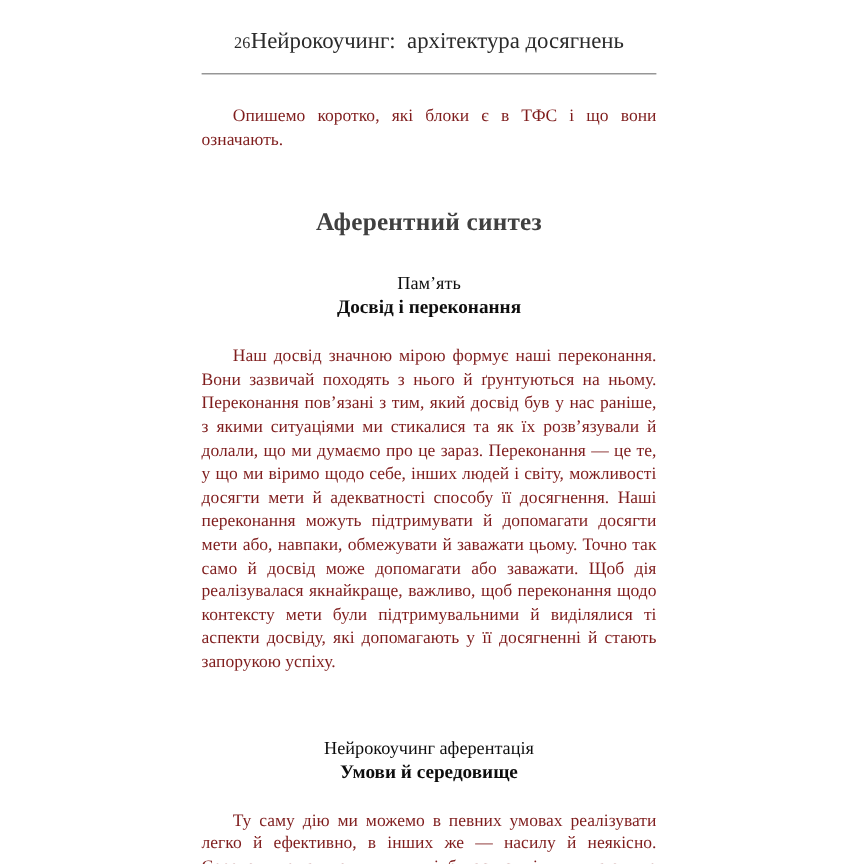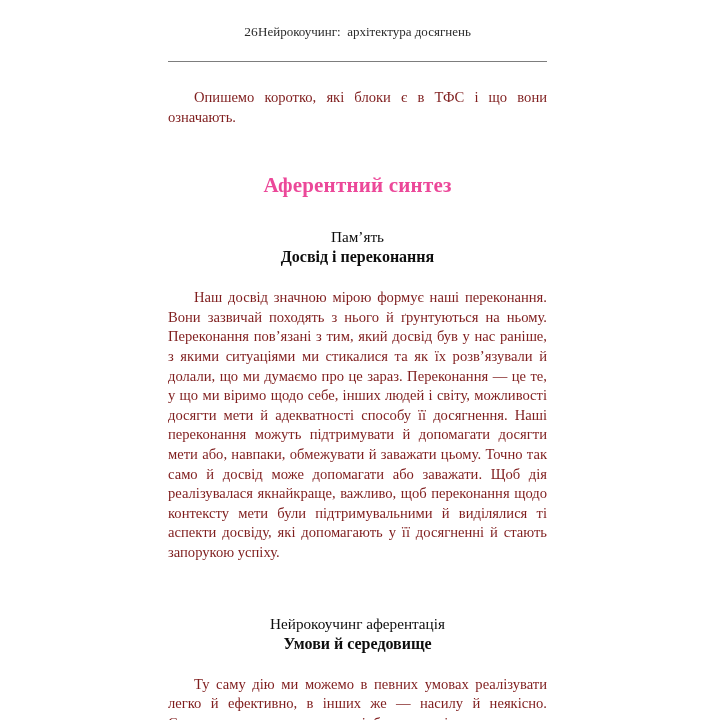--- a/index.html
+++ b/index.html
@@ -27,21 +27,21 @@
     display: flex;
     align-items: baseline;
     justify-content: center;
   }
   .folio {
     font-size: 13.5px;
     color: #2b2b2b;
     letter-spacing: .2px;
   }
   .head-title {
-    font-size: 13px;
+    font-size: 19px;
     color: #2b2b2b;
     white-space: pre;
   }
   .head-rule {
     position: absolute;
     left: 168px;
     top: 61px;
     width: 379px;
     height: 1.4px;
     background: #7d7d7d;
@@ -66,21 +66,21 @@
     color: #7f1d1d;
   }
 
   
   h1.section-title {
     margin: 0;
     font-size: 21px;
     font-weight: bold;
     text-align: center;
     letter-spacing: .2px;
-    color: #ec4899;
+    color: #404040;
   }
   h2.sub-title {
     margin: 0;
     font-size: 15.2px;
     font-weight: normal;
     text-align: center;
     color: #0d0d0d;
   }
   h3.sub-sub-title {
     margin: 0;

